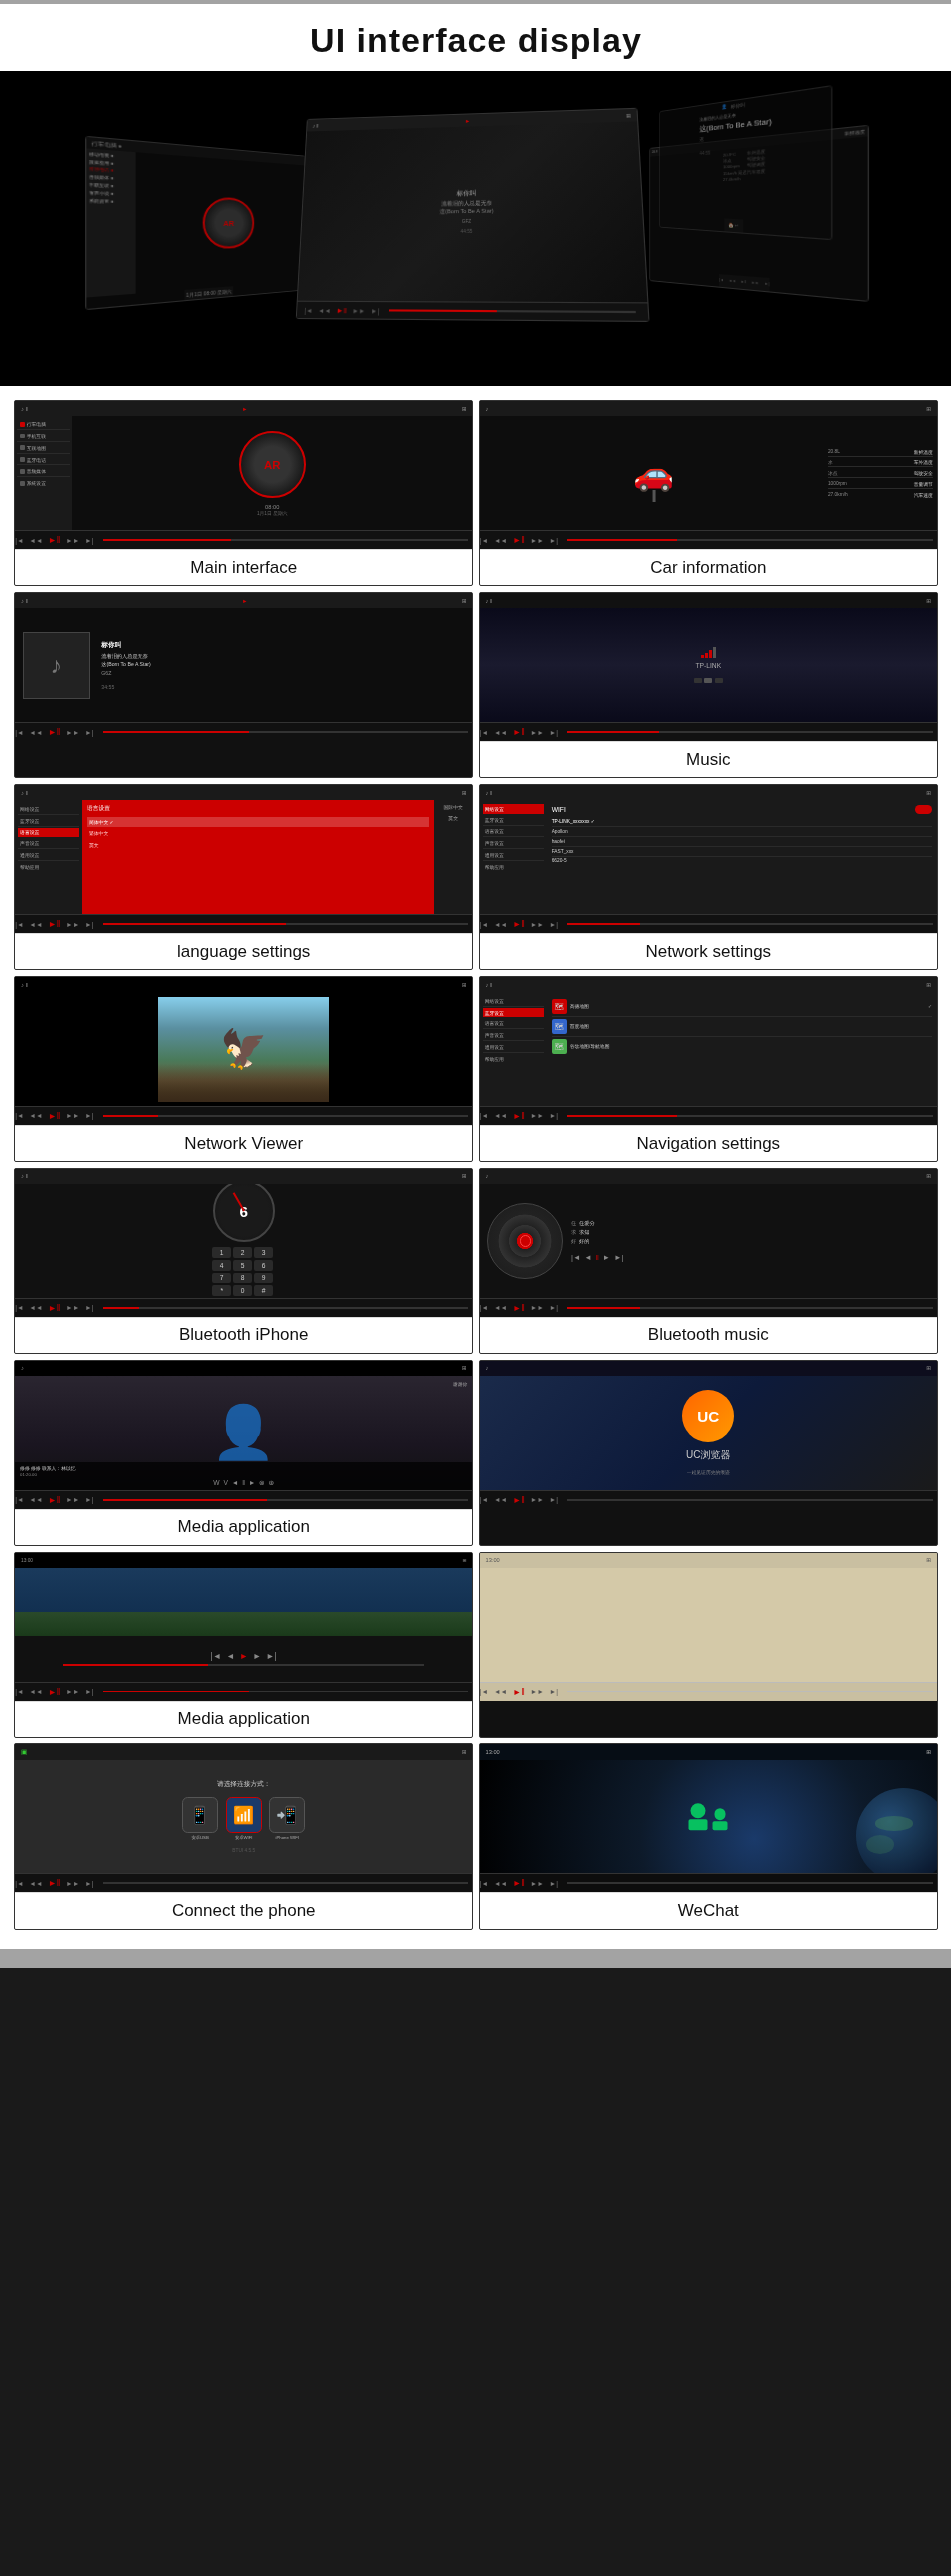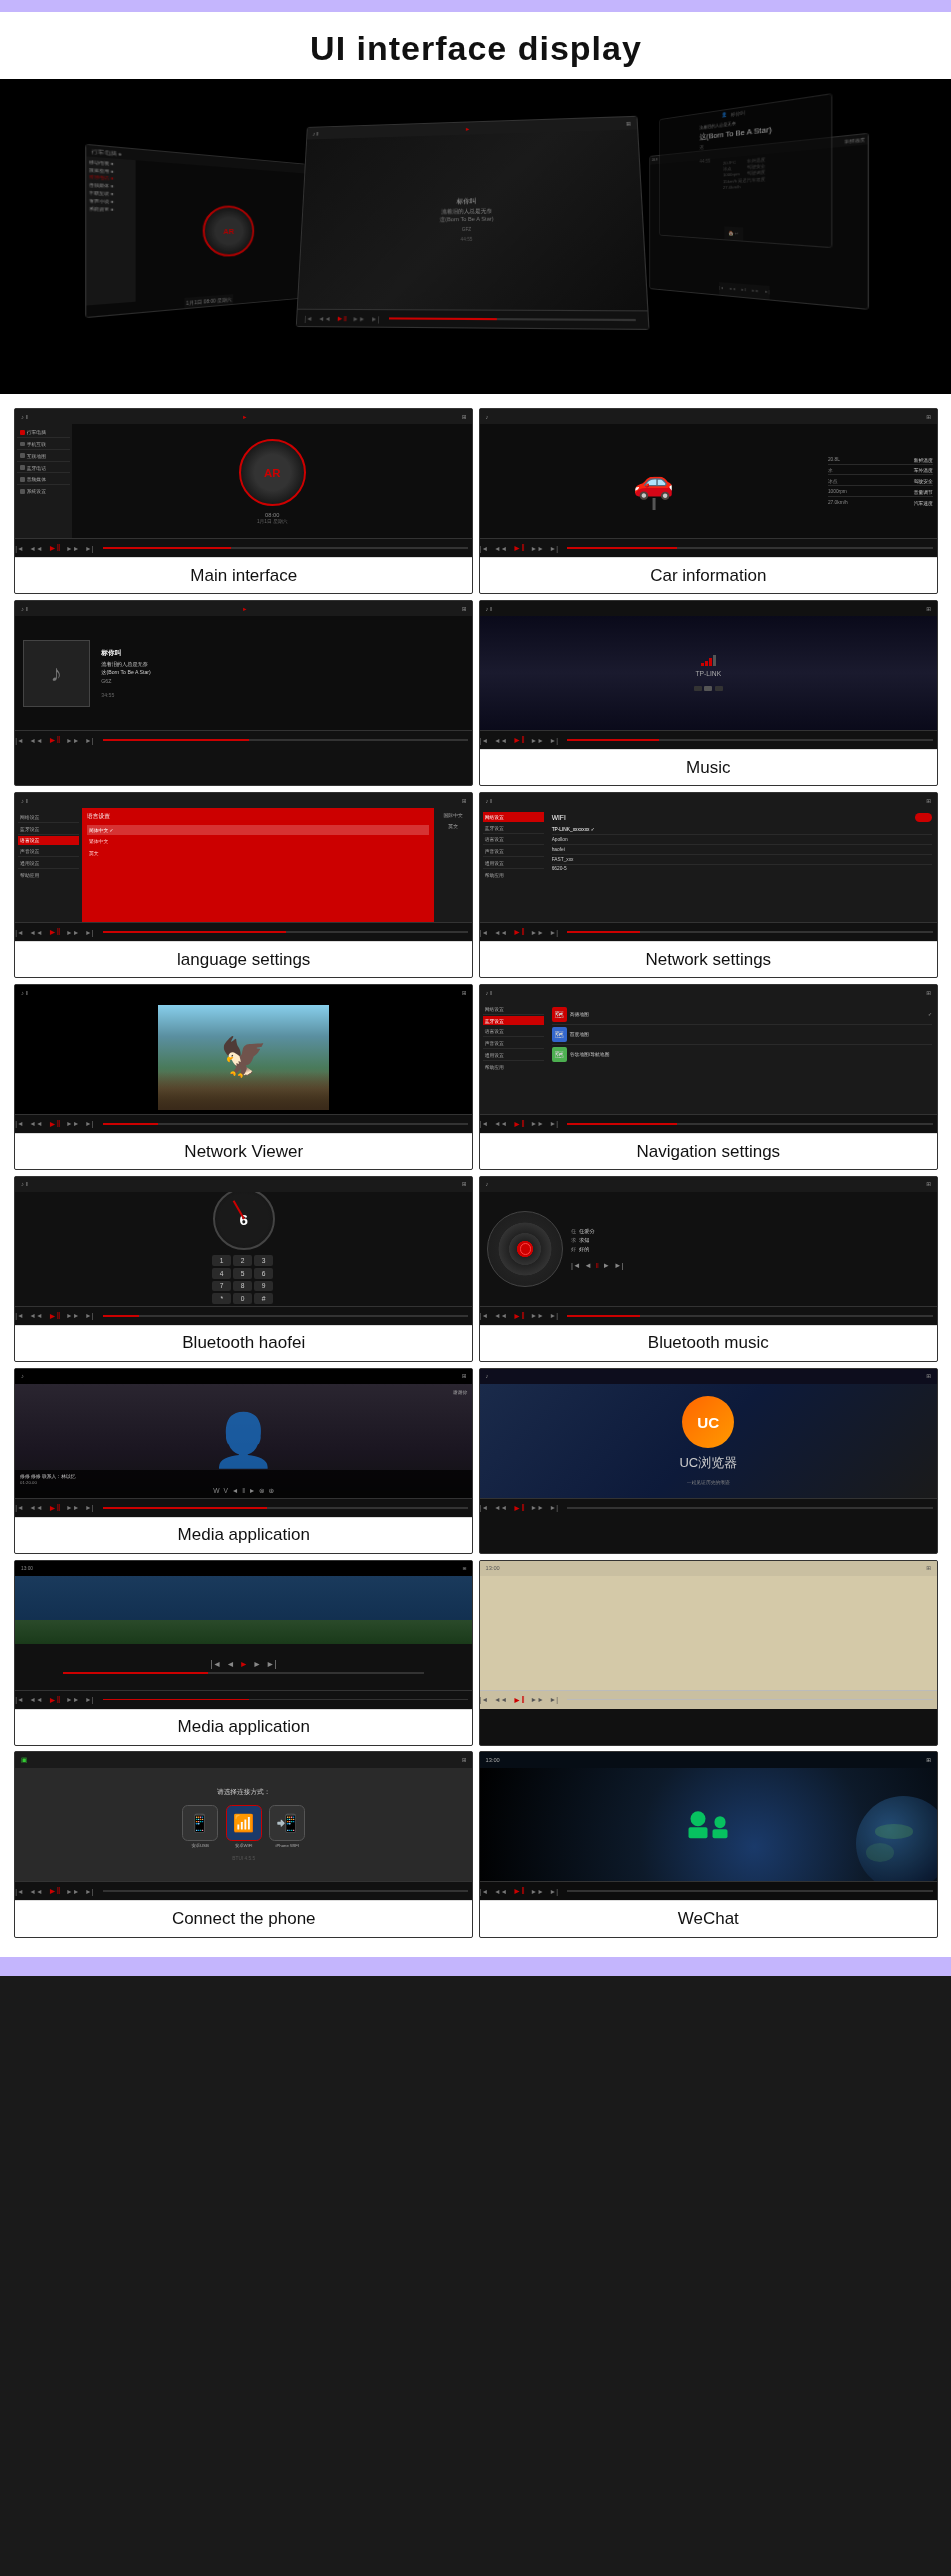--- a/index.html
+++ b/index.html
@@ -4,22 +4,22 @@
   <style>
     * { margin: 0; padding: 0; box-sizing: border-box; }
     body {
       background: #1a1a1a;
       width: 952px;
       font-family: Arial, sans-serif;
       color: #fff;
     }
 
     .page-wrapper {
-      background: #c4b5fd;
-      padding: 12px 0 19px 0;
+      background: #a3a3a3;
+      padding: 4px 0 19px 0;
     }
 
     
     .header {
       background: #fff;
       text-align: center;
       padding: 17px 0 11.4px 0;
     }
     .header h1 {
       font-size: 34px;
@@ -694,21 +694,21 @@
               <span class="nav-arrow">◄◄</span>
               <span style="font-size:8.6px;color:#cc0000">►‖</span>
               <span class="nav-arrow">►►</span>
               <span class="nav-arrow">►|</span>
               <div style="flex:1;height:1.9px;background:#333;margin:0 3.8px">
                   <div style="width:10%;height:100%;background:#cc0000"></div>
                 </div>
             </div>
           </div>
         </div>
-        <div class="caption">Bluetooth haofei</div>
+        <div class="caption">Bluetooth iPhone</div>
       </div>
 
       <div class="grid-item">
         <div class="screen-preview">
           <div style="position:relative;width:100%;height:100%;background:#111">
             <div class="screen-header">
               <span>♪</span>
               <span></span>
               <span>⊞</span>
             </div>
@@ -806,21 +806,21 @@
             <div class="screen-header" style="background:rgba(0,0,0,0.5)">
               <span style="color:#888">♪</span>
               <span></span>
               <span>⊞</span>
             </div>
             <div style="position:absolute;top:15.2px;bottom:19px;left:0;right:0;background:linear-gradient(135deg,#1a2a4a 0%,#0d1a3a 50%,#1a1a1a 100%);display:flex;flex-direction:column;align-items:center;justify-content:center">
 
               <div style="width:52px;height:52px;background:linear-gradient(135deg,#ff6600,#ff9900);border-radius:50%;display:flex;align-items:center;justify-content:center;margin-bottom:5.7px">
                 <span style="font-size:15.2px;font-weight:bold;color:#fff">UC</span>
               </div>
-              <div style="font-size:13px;color:#ccc;margin-bottom:7px">UC浏览器</div>
+              <div style="font-size:10px;color:#ccc;margin-bottom:7px">UC浏览器</div>
               <div style="font-size:4.8px;color:#888">一起见证历史的痕迹</div>
             </div>
             <div class="bottom-nav">
               <span class="nav-arrow">|◄</span>
               <span class="nav-arrow">◄◄</span>
               <span style="font-size:8.6px;color:#cc0000">►‖</span>
               <span class="nav-arrow">►►</span>
               <span class="nav-arrow">►|</span>
               <div style="flex:1;height:1.9px;background:#333;margin:0 3.8px"></div>
             </div>

